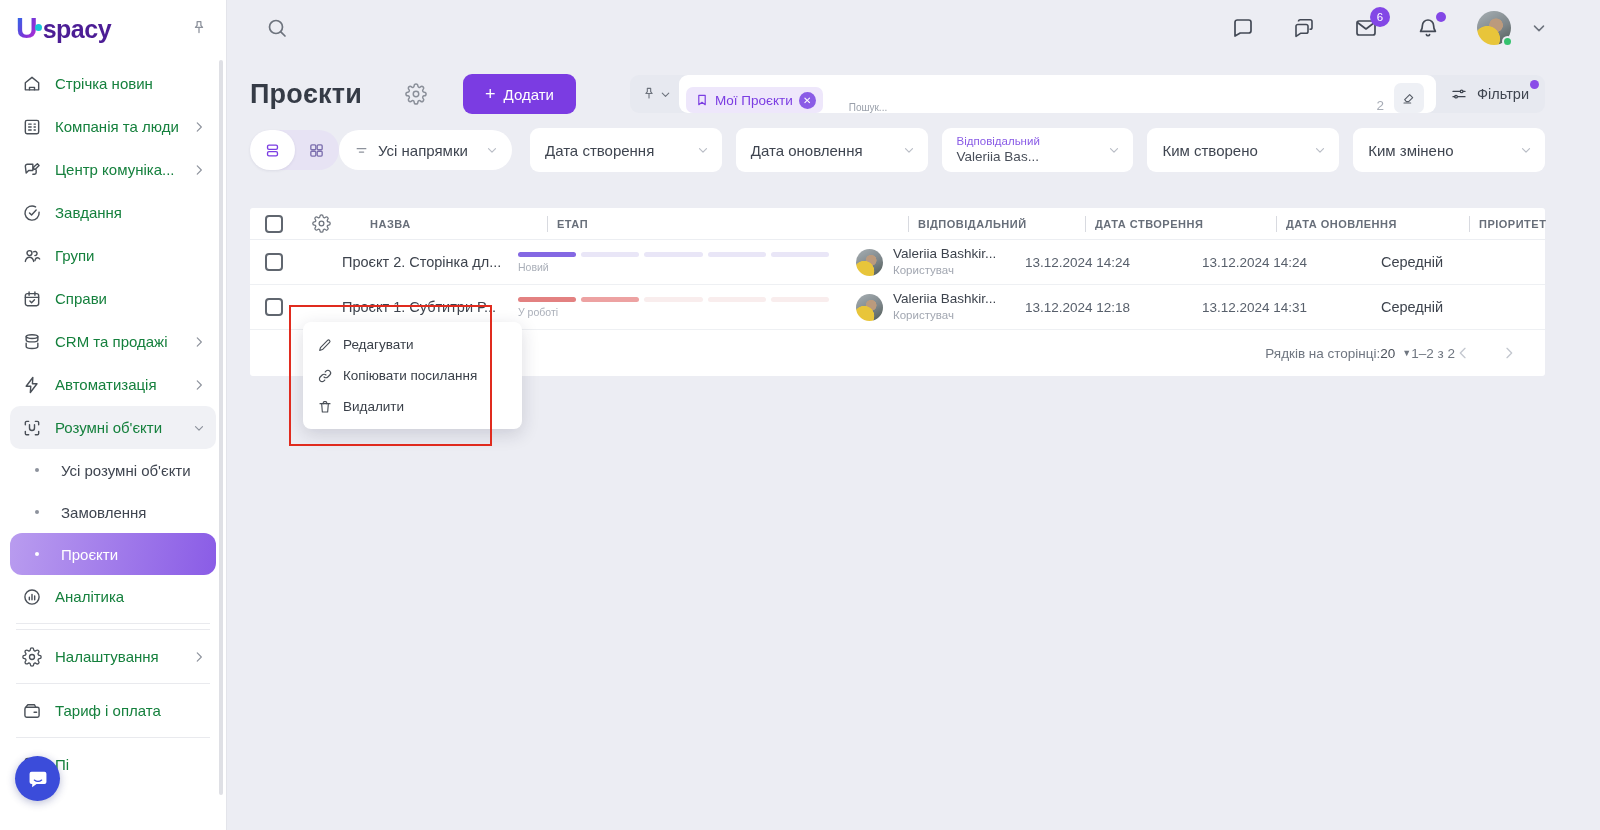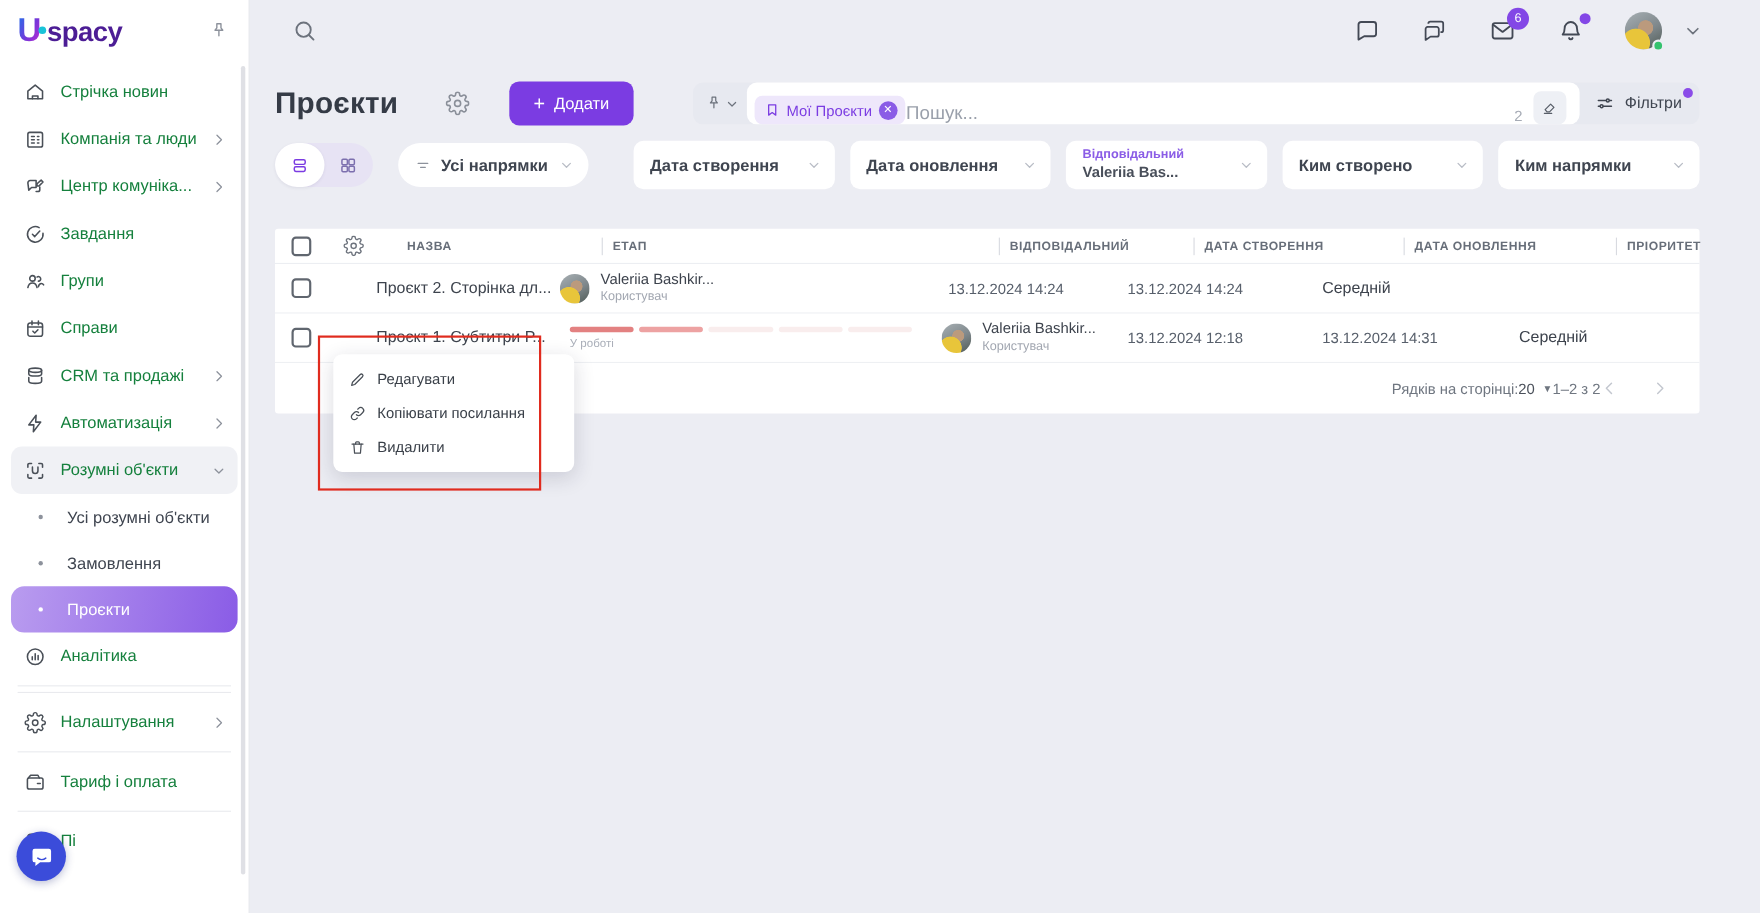--- a/index.html
+++ b/index.html
@@ -60,32 +60,32 @@
   .add-plus { font-size:18px; line-height:1; }
   .searchbar { margin-left:54px; flex:1; height:38px; background:#e7e9f0; border-radius:9px;
                display:flex; align-items:center; }
   .pin-btn { display:flex; align-items:center; gap:2px; padding:0 7px 0 11px; color:#6d737d; cursor:pointer; }
   .search-field { flex:1; height:38px; background:#fff; border-radius:9px; display:flex; align-items:flex-end;
                   padding:0 10px 0 7px; }
   .chip { display:flex; align-items:center; gap:6px; background:#eee7fb; border-radius:7px; height:26px;
           padding:0 7px 0 9px; color:#7b3ce2; font-size:13.5px; cursor:pointer; }
   .chip-x { width:17px; height:17px; border-radius:50%; background:#8a5ce6; color:#fff; font-size:10px;
             display:flex; align-items:center; justify-content:center; cursor:pointer; }
-  .search-input { flex:1; border:none; outline:none; font-family:inherit; font-size:17px; color:#0369a1;
-                  margin-left:1px; background:transparent; }
+  .search-input { flex:1; border:none; outline:none; font-family:inherit; font-size:10px; color:#0369a1;
+                  margin-left:26px; background:transparent; }
   .search-input::placeholder { color:#9aa0ab; }
   .search-count { color:#a6abb5; font-size:13.5px; margin-right:10px; }
   .eraser-btn { width:30px; height:30px; border-radius:7px; background:#eef0f5; display:flex; align-items:center;
                 justify-content:center; color:#585e68; cursor:pointer; margin-right:2px; }
   .filters-btn { position:relative; display:flex; align-items:center; gap:9px; padding:0 16px 0 14px; height:38px;
                  color:#3f4550; font-size:14.5px; cursor:pointer; }
   .filters-dot { position:absolute; top:5px; right:6px; width:9px; height:9px; border-radius:50%; background:#8a4ce8; }
 
   
-  .toolbar { display:flex; align-items:center; margin-top:14px; height:44px; gap:23px;font-weight:bold; }
+  .toolbar { display:flex; align-items:center; margin-top:14px; height:44px; gap:0; }
   .view-toggle { width:89px; height:40px; background:#e7e3f4; border-radius:20px; display:flex; align-items:center; }
   .vt-seg { flex:1; height:40px; display:flex; align-items:center; justify-content:center; border-radius:20px;
             color:#7c6fae; cursor:pointer; }
   .vt-seg.active { background:#fff; color:#7b3ce2; box-shadow:0 1px 3px rgba(40,40,80,.08); }
   .directions { width:173px; height:40px; background:#fff; border-radius:20px; display:flex; align-items:center;
                 padding:0 13px 0 15px; gap:9px; font-size:15px; color:#3f4550; cursor:pointer; }
   .directions .dir-chev { margin-left:auto; color:#b9bdc6; }
   .chips-row { flex:1; display:flex; gap:14px; margin-left:18px; }
   .fchip { flex:1; height:44px; background:#fff; border-radius:9px; display:flex; align-items:center;
            padding:0 12px 0 15px; font-size:15px; color:#3f4550; cursor:pointer; }
@@ -490,21 +490,21 @@
         </div>
         <div class="fchip">
           <span>Ким створено</span>
           <span class="fc-chev">
               <svg width="14" height="14" viewBox="0 0 24 24" fill="none" stroke="currentColor" stroke-width="2" stroke-linecap="round" stroke-linejoin="round">
                 <polyline points="6 9.5 12 15.5 18 9.5"></polyline>
               </svg>
             </span>
         </div>
         <div class="fchip">
-          <span>Ким напрямки</span>
+          <span>Ким змінено</span>
           <span class="fc-chev">
               <svg width="14" height="14" viewBox="0 0 24 24" fill="none" stroke="currentColor" stroke-width="2" stroke-linecap="round" stroke-linejoin="round">
                 <polyline points="6 9.5 12 15.5 18 9.5"></polyline>
               </svg>
             </span>
         </div>
       </div>
     </div>
 
     <div class="table-card">
@@ -525,20 +525,30 @@
         <span class="th sep">ДАТА ОНОВЛЕННЯ</span>
         <span class="th sep">ПРІОРИТЕТ</span>
       </div>
 
       <div class="tgrid trow">
         <span class="th-check">
             <span class="checkbox"></span>
           </span>
         <span></span>
         <span class="td td-name">Проєкт 2. Сторінка дл...</span>
+        <span class="stage">
+          <span class="stage-bar">
+            <span class="seg p-f"></span>
+              <span class="seg p-e"></span>
+              <span class="seg p-e"></span>
+              <span class="seg p-e"></span>
+              <span class="seg p-e"></span>
+          </span>
+          <div class="stage-label">Новий</div>
+        </span>
         <span class="owner">
           <span class="avatar"></span>
           <span>
             <div class="owner-name">Valeriia Bashkir...</div>
             <div class="owner-role">Користувач</div>
           </span>
         </span>
         <span class="td td-date">13.12.2024 14:24</span>
         <span class="td td-date">13.12.2024 14:24</span>
         <span class="td">Середній</span>

